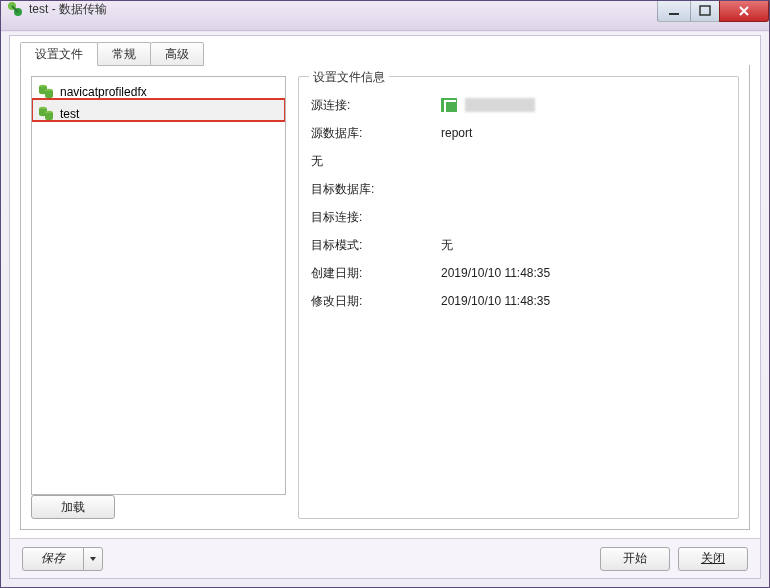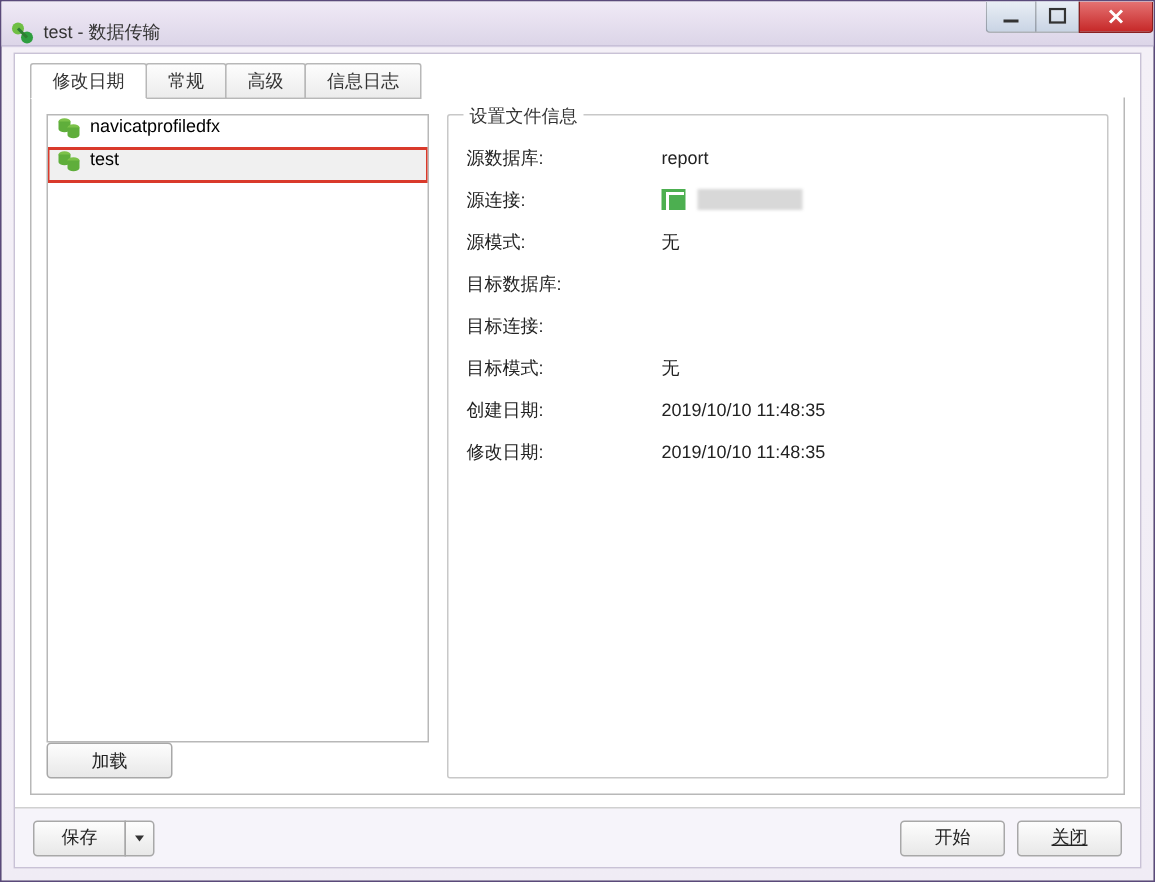--- a/index.html
+++ b/index.html
@@ -13,21 +13,21 @@
   }
   .window {
     width: 770px; height: 588px;
     background: linear-gradient(to bottom, #e9e4f1 0, #e4dfee 30px, #f4f0f7 31px, #f0ecf5 100%);
     border: 1px solid #5a4a7a;
     position: relative;
   }
   .titlebar {
     height: 30px;
     display: flex;
-    align-items: flex-end;
+    align-items: flex-start;
     padding: 0 6px;
     background: linear-gradient(to bottom, #f0eaf6, #dcd5e8);
     border-bottom: 1px solid #c8c0d8;
     position: relative;
   }
   .titlebar .app-icon {
     width: 16px; height: 16px;
     margin-right: 6px;
     position: relative;
   }
@@ -105,21 +105,21 @@
     margin: 10px 8px 10px 10px;
     display:flex; flex-direction:column;
   }
   .profile-list {
     flex:1;
     border:1px solid #b8b8b8;
     background:#fff;
     overflow:auto;
   }
   .profile-item {
-    display:flex; align-items:flex-start;
+    display:flex; align-items:flex-end;
     height:22px;
     padding:0 6px;
     gap:6px;
   }
   .profile-item.selected {
     background:#f0f0f0;
     outline:2px solid #d93a2b;
     outline-offset:-1px;
   }
   .db-icon { width:16px; height:16px; display:inline-block; flex-shrink:0;}
@@ -189,20 +189,21 @@
     border-top:1px solid #d0d0d0;
     background:#f6f4fa;
     display:flex;
     align-items:center;
     padding:0 12px;
   }
   .save-wrap{ display:flex; }
   .save-main{
     border-top-right-radius:0; border-bottom-right-radius:0;
     min-width:62px;
+    font-style:italic;
   }
   .save-drop{
     min-width:20px; width:20px; padding:0;
     border-top-left-radius:0; border-bottom-left-radius:0;
     margin-left:-1px;
   }
   .save-drop svg{display:block;}
   .spacer{flex:1;}
 </style>
 </head>
@@ -235,30 +236,27 @@
             <path d="M3 2 L11 10 M11 2 L3 10" stroke="#fff" stroke-width="2"></path>
           </svg>
       </div>
     </div>
   </div>
 
   <div class="client">
 
     <div class="tabs" id="tabs">
         <div class="tab active">
-          <span>修改日期</span>
+          <span>设置文件</span>
         </div>
         <div class="tab">
           <span>常规</span>
         </div>
         <div class="tab">
           <span>高级</span>
-        </div>
-        <div class="tab">
-          <span>信息日志</span>
         </div>
       </div>
 
     <div class="tab-panel">
 
       <div class="profile-list-wrap">
         <div class="profile-list" id="profile-list">
             <div class="profile-item">
               <span class="db-icon">
                 <svg width="16" height="16" viewBox="0 0 16 16">
@@ -286,32 +284,31 @@
           <div class="btn">
             <span>加载</span>
           </div>
         </div>
       </div>
 
       <div class="info-group">
         <span class="info-group-title">设置文件信息</span>
         <div id="info-rows">
             <div class="info-row">
-              <div class="info-label">源数据库:</div>
-              <div class="info-value">report</div>
-            </div>
-            <div class="info-row">
               <div class="info-label">源连接:</div>
               <div class="info-value">
                 <span class="conn-icon"></span>
                 <span class="blur-block"></span>
               </div>
             </div>
             <div class="info-row">
-              <div class="info-label">源模式:</div>
+              <div class="info-label">源数据库:</div>
+              <div class="info-value">report</div>
+            </div>
+            <div class="info-row">
               <div class="info-value">无</div>
             </div>
             <div class="info-row">
               <div class="info-label">目标数据库:</div>
               <div class="info-value"></div>
             </div>
             <div class="info-row">
               <div class="info-label">目标连接:</div>
               <div class="info-value"></div>
             </div>

